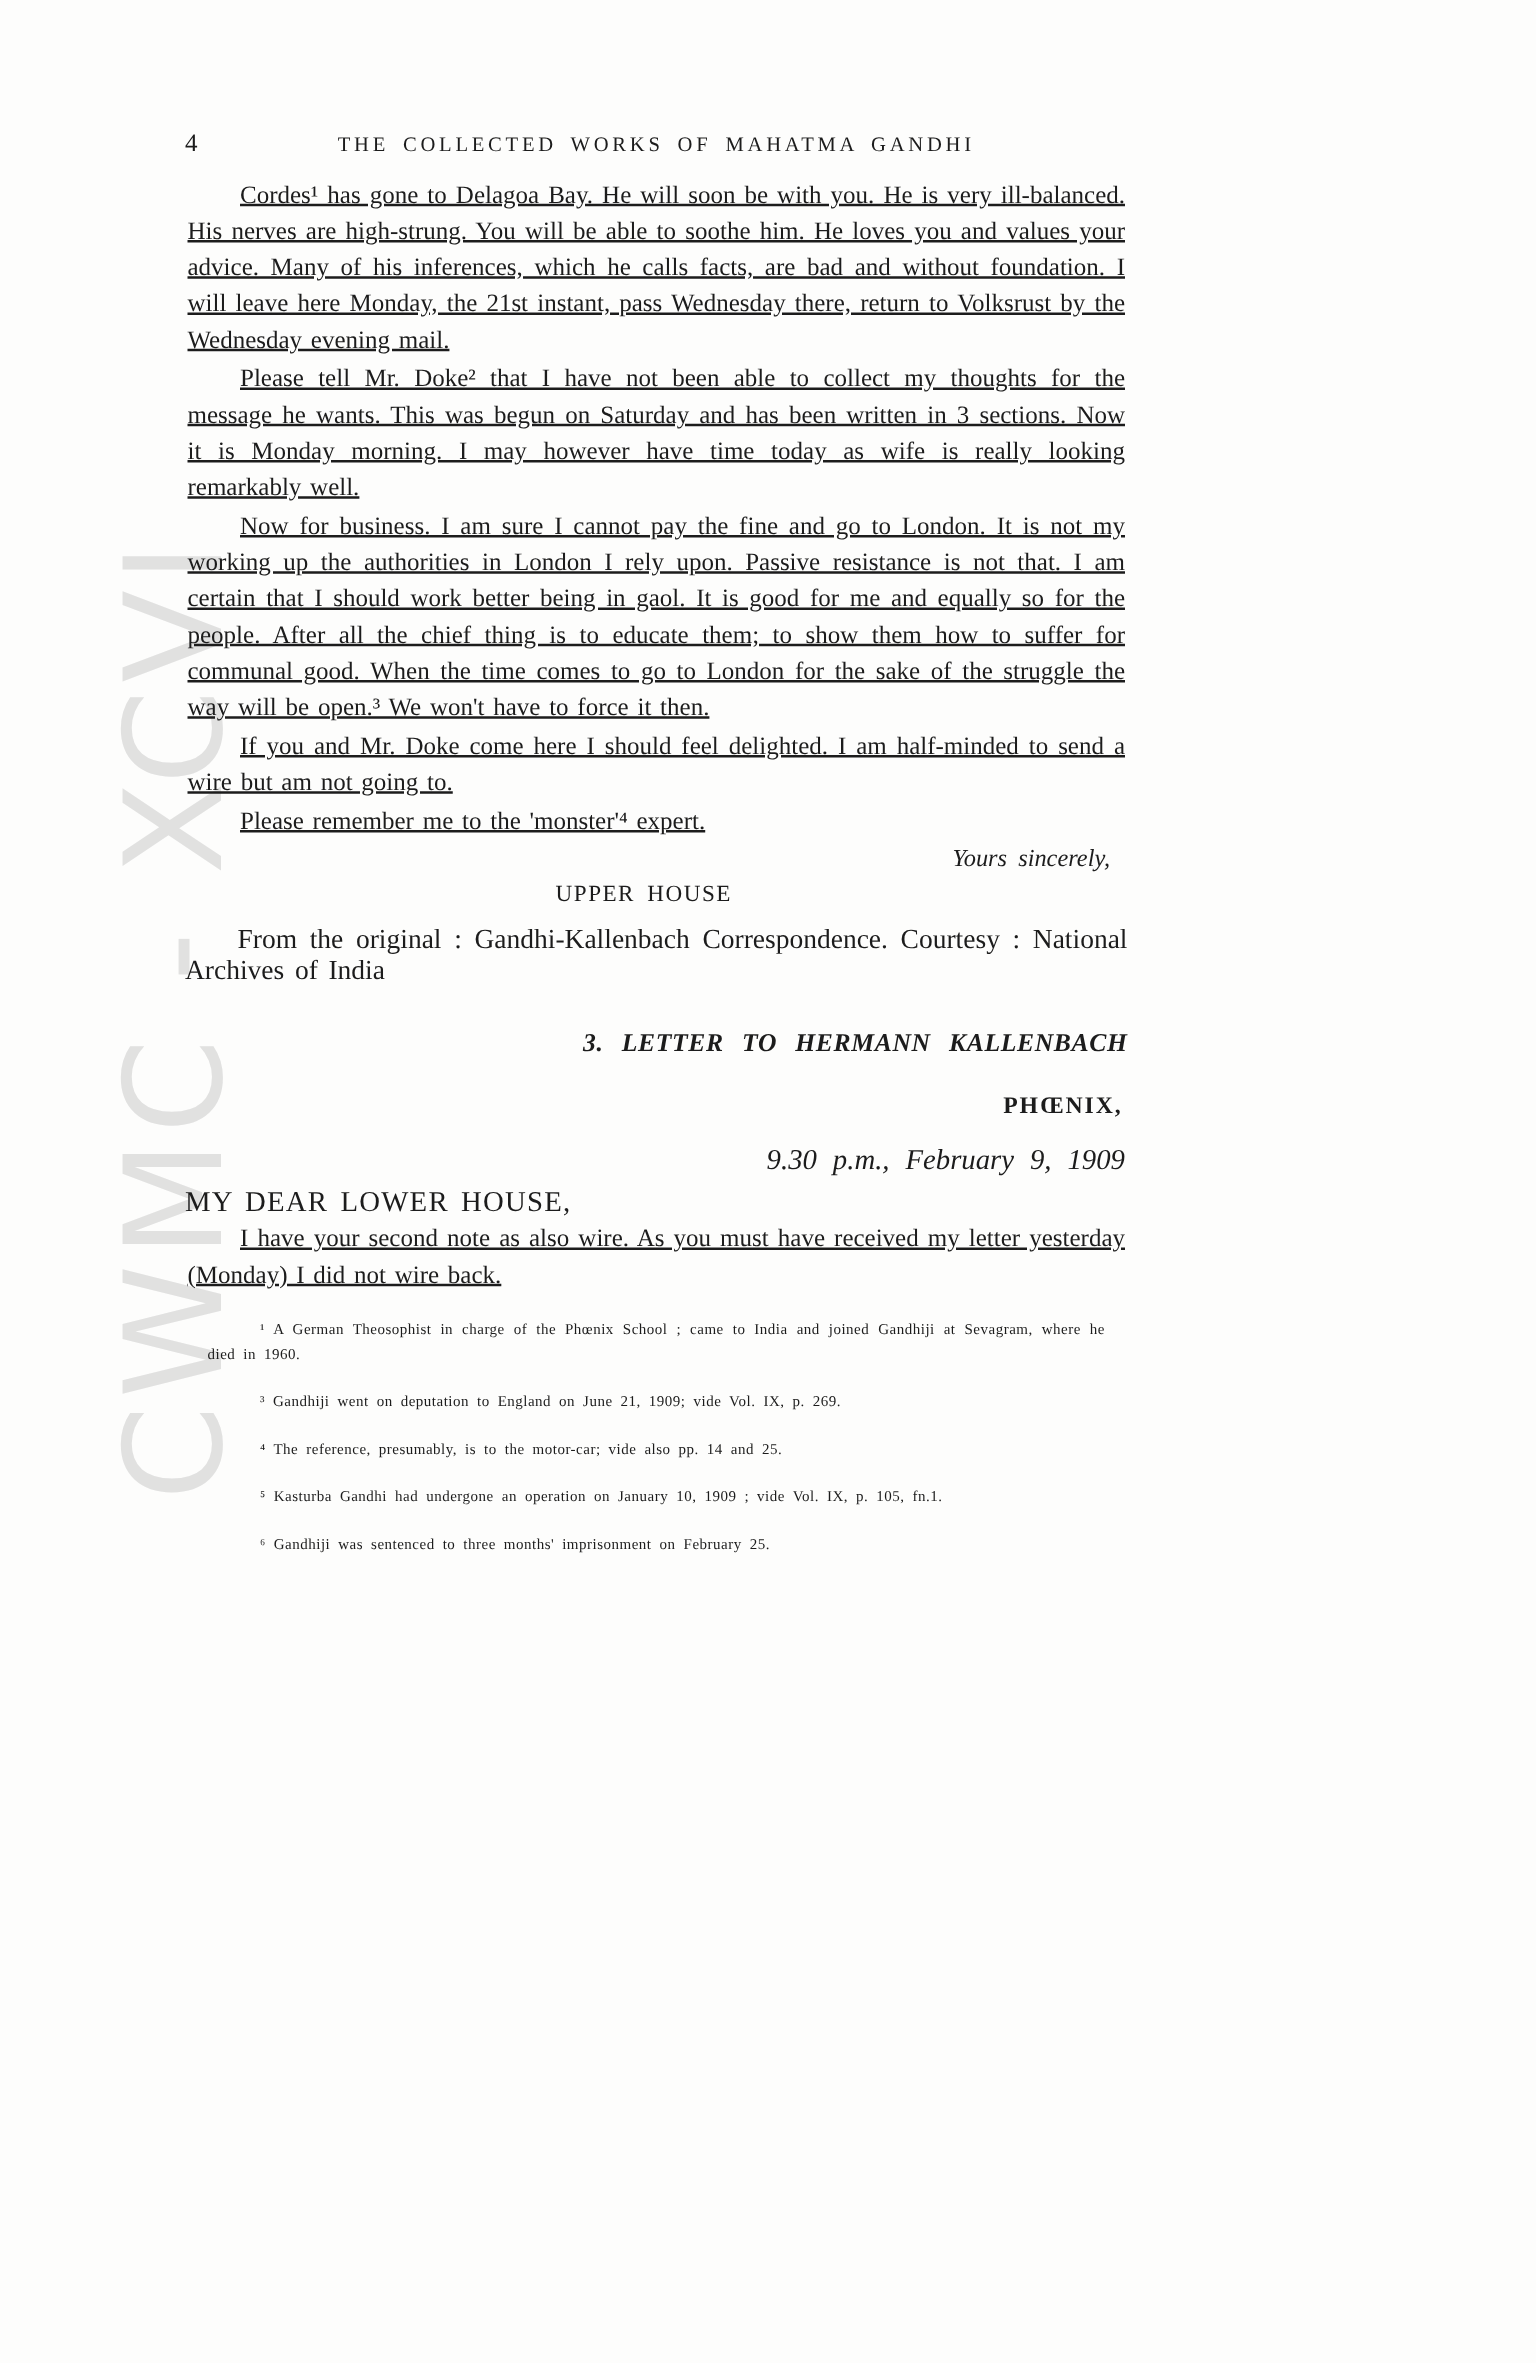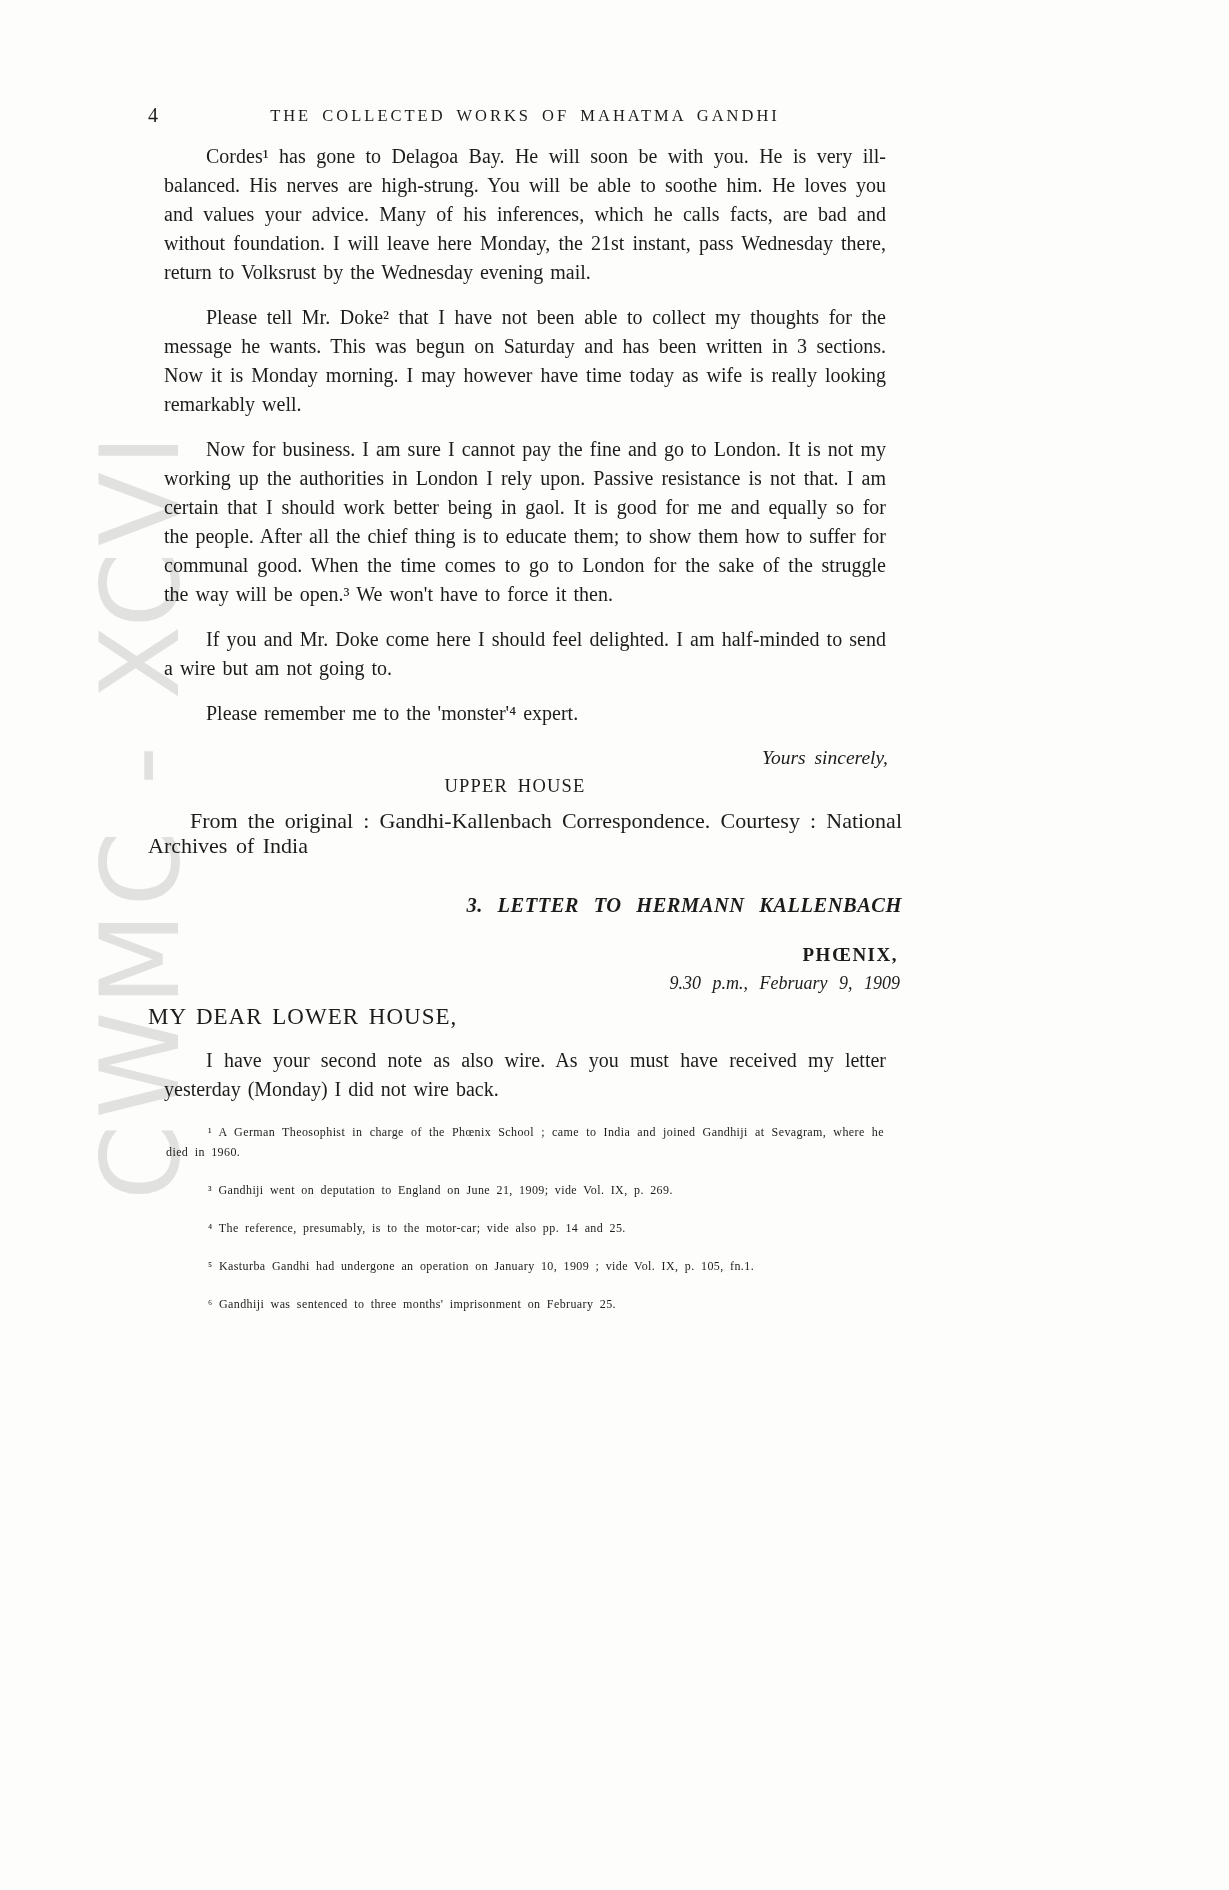--- a/index.html
+++ b/index.html
@@ -49,26 +49,27 @@
     word-spacing: 4px;
   }
   .page-number {
     position: absolute;
     left: 0;
     top: -2px;
     font-size: 20px;
     letter-spacing: 0;
   }
   .para {
-    margin: 16px;
+    margin: 2px;
     text-align: justify;
     text-indent: 42px;
     font-size: 20px;
     line-height: 29px;
     word-spacing: 2px;
+    text-decoration: underline;
   }
   .valediction {
     margin: 1px 14px 0 0;
     text-align: right;
     font-style: italic;
     font-size: 19.5px;
     line-height: 28px;
     word-spacing: 4px;
   }
   .signature {
@@ -97,24 +98,24 @@
   }
   .place-line {
     margin: 0 4px 0 0;
     text-align: right;
     font-size: 19px;
     letter-spacing: 1.5px;
     line-height: 28px;
     font-weight: bold;
   }
   .date-line {
-    margin: 0 2px 6px 0;
+    margin: 15px 2px 6px 0;
     text-align: right;
     font-style: italic;
-    font-size: 18px;
+    font-size: 23px;
     word-spacing: 7px;
     line-height: 28px;
   }
   .salutation {
     margin: 0 0 2px 0;
     font-size: 23px;
     letter-spacing: 1px;
     word-spacing: 3px;
     line-height: 27px;
   }

